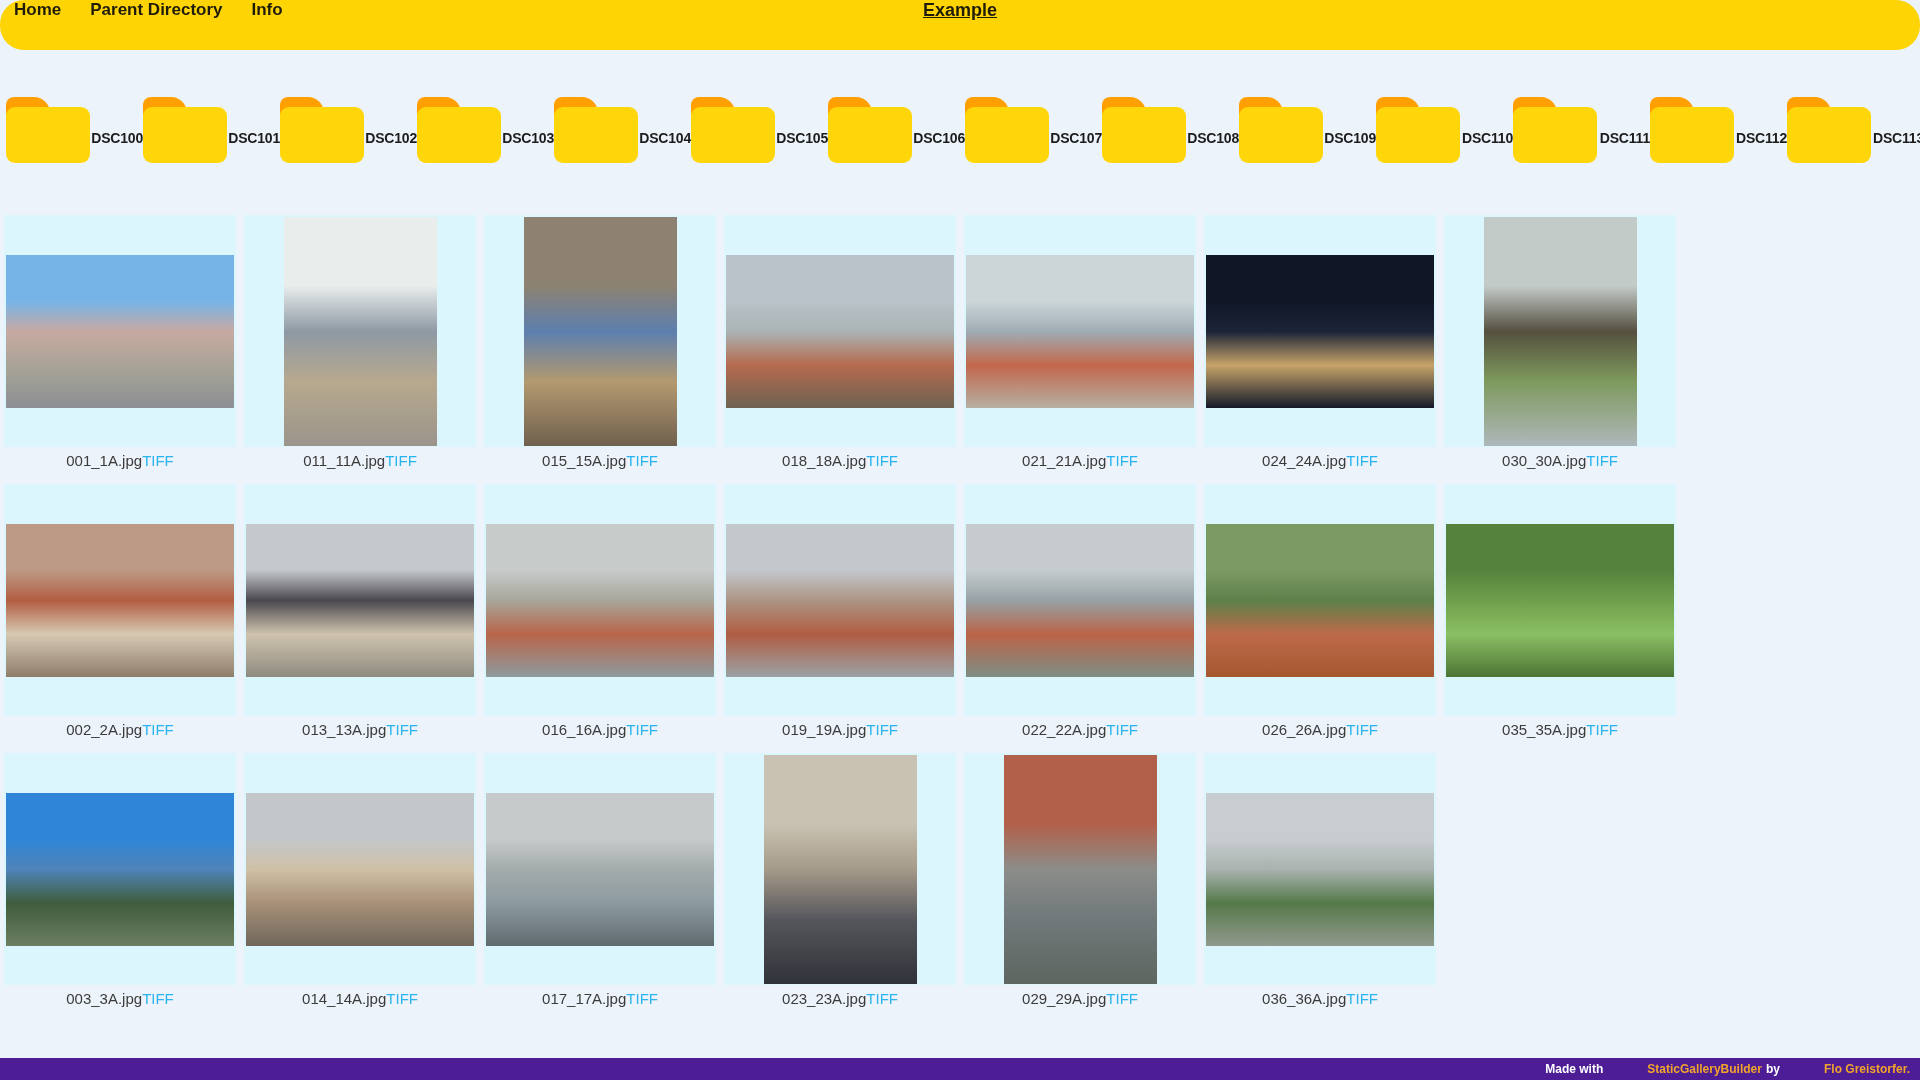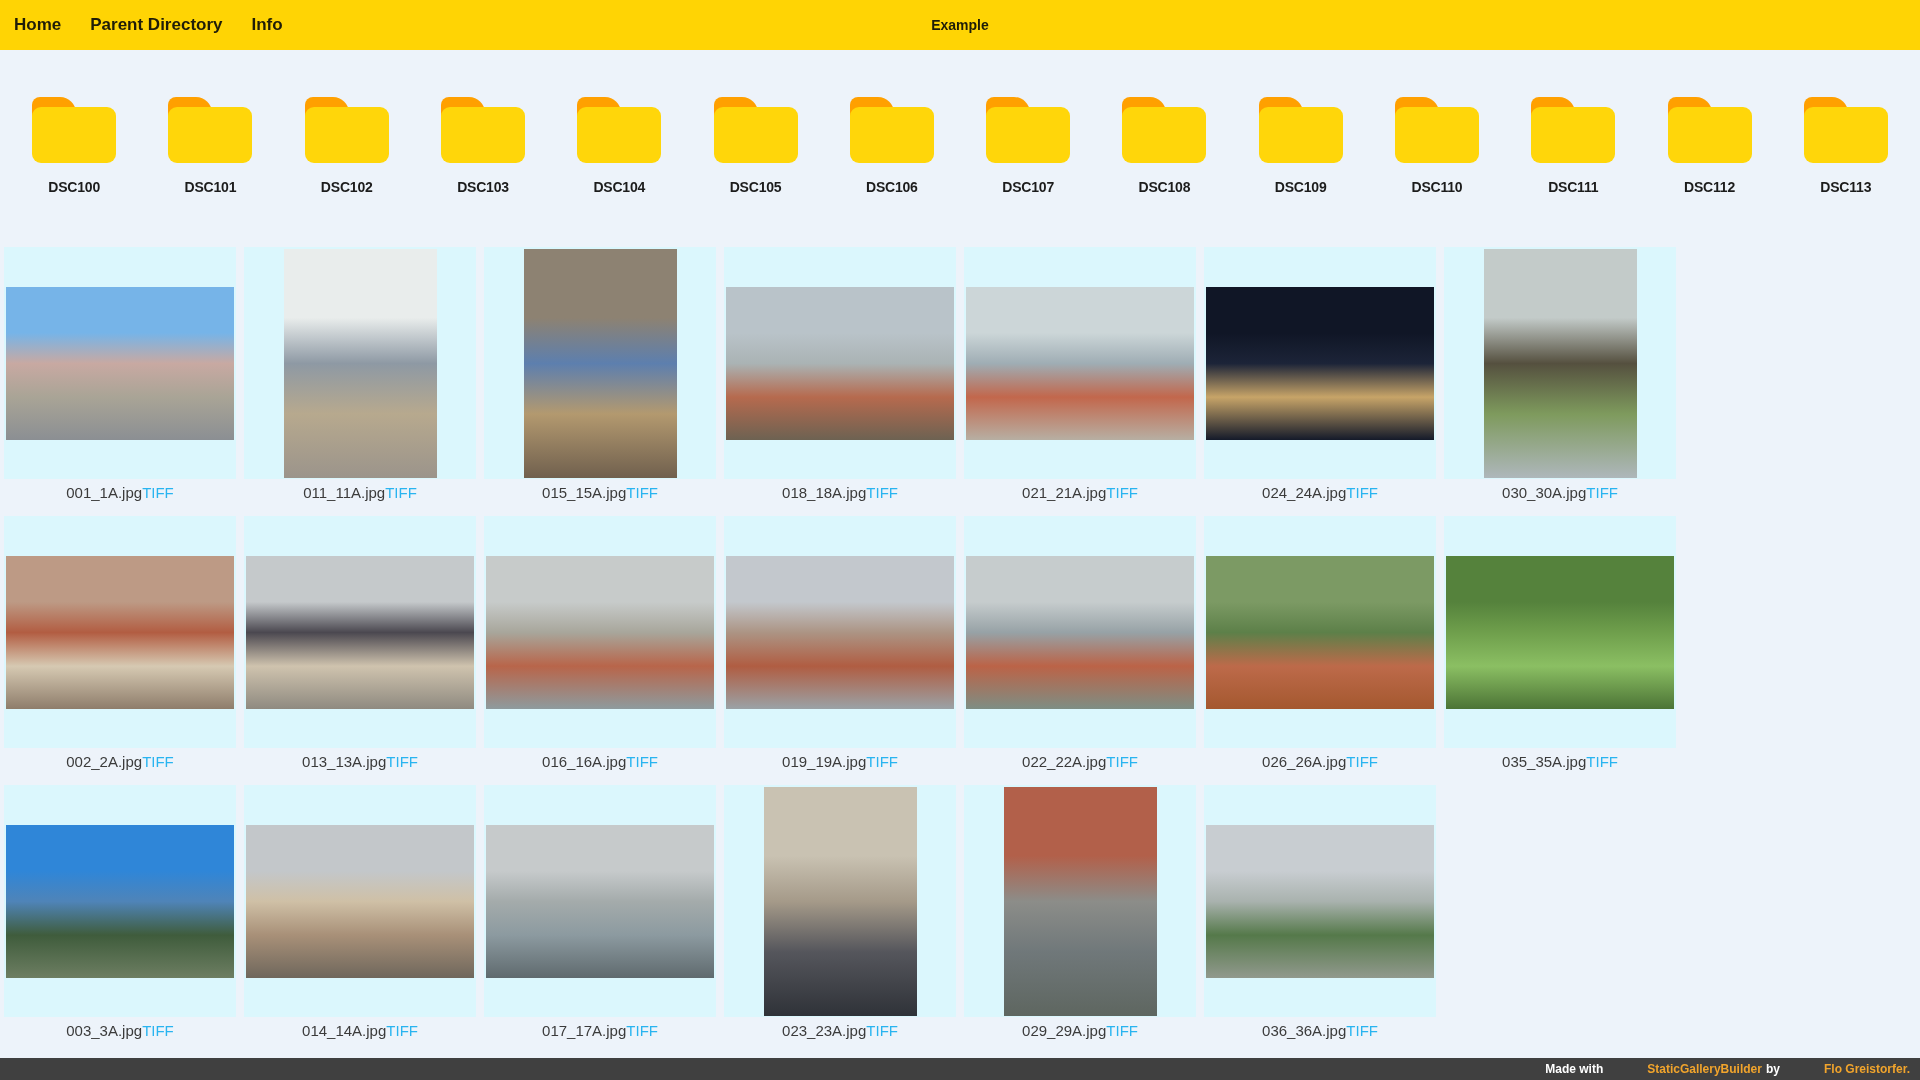--- a/index.html
+++ b/index.html
@@ -10,59 +10,61 @@
     font-family: "Liberation Sans", sans-serif;
     position: relative;
     overflow: hidden;
   }
 
   
   .topnav {
     height: 50px;
     background: #ffd404;
     display: flex;
-    align-items: center;
     position: relative;
+    border-radius: 24px;
   }
   .nav-links {
     display: flex;
     gap: 29px;
     padding-left: 14px;
     z-index: 2;
   }
   .nav-link {
     font-size: 17px;
     font-weight: 600;
     color: #1f1d08;
     text-decoration: none;
     cursor: pointer;
   }
   .nav-title {
     position: absolute;
     left: 0; right: 0;
     text-align: center;
-    font-size: 14px;
+    font-size: 18px;
     font-weight: 600;
     color: #1f1d08;
     z-index: 1;
+    text-decoration: underline;
   }
 
   
   .folders {
     display: flex;
     justify-content: space-between;
     padding: 47px 6px 0 6px;
   }
   .folder {
     width: 137px;
     display: flex;
-    flex-direction: column;
+    flex-direction: row;
     align-items: center;
     text-decoration: none;
     cursor: pointer;
+    gap: 48px;
   }
   .folder-icon {
     position: relative;
     width: 84px;
     height: 66px;
   }
   .folder-icon .tab {
     position: absolute;
     top: 0; left: 0;
     width: 44px; height: 26px;
@@ -117,21 +119,21 @@
     text-decoration: none;
     cursor: pointer;
   }
 
   
   .footer {
     position: absolute;
     bottom: 0; left: 0;
     width: 100%;
     height: 22px;
-    background: #404040;
+    background: #4c1d95;
     display: flex;
     align-items: center;
     justify-content: flex-end;
     gap: 4px;
     padding-right: 10px;
     font-size: 12px;
     font-weight: 700;
     color: #ffffff;
     padding-left: 12px;
   }

